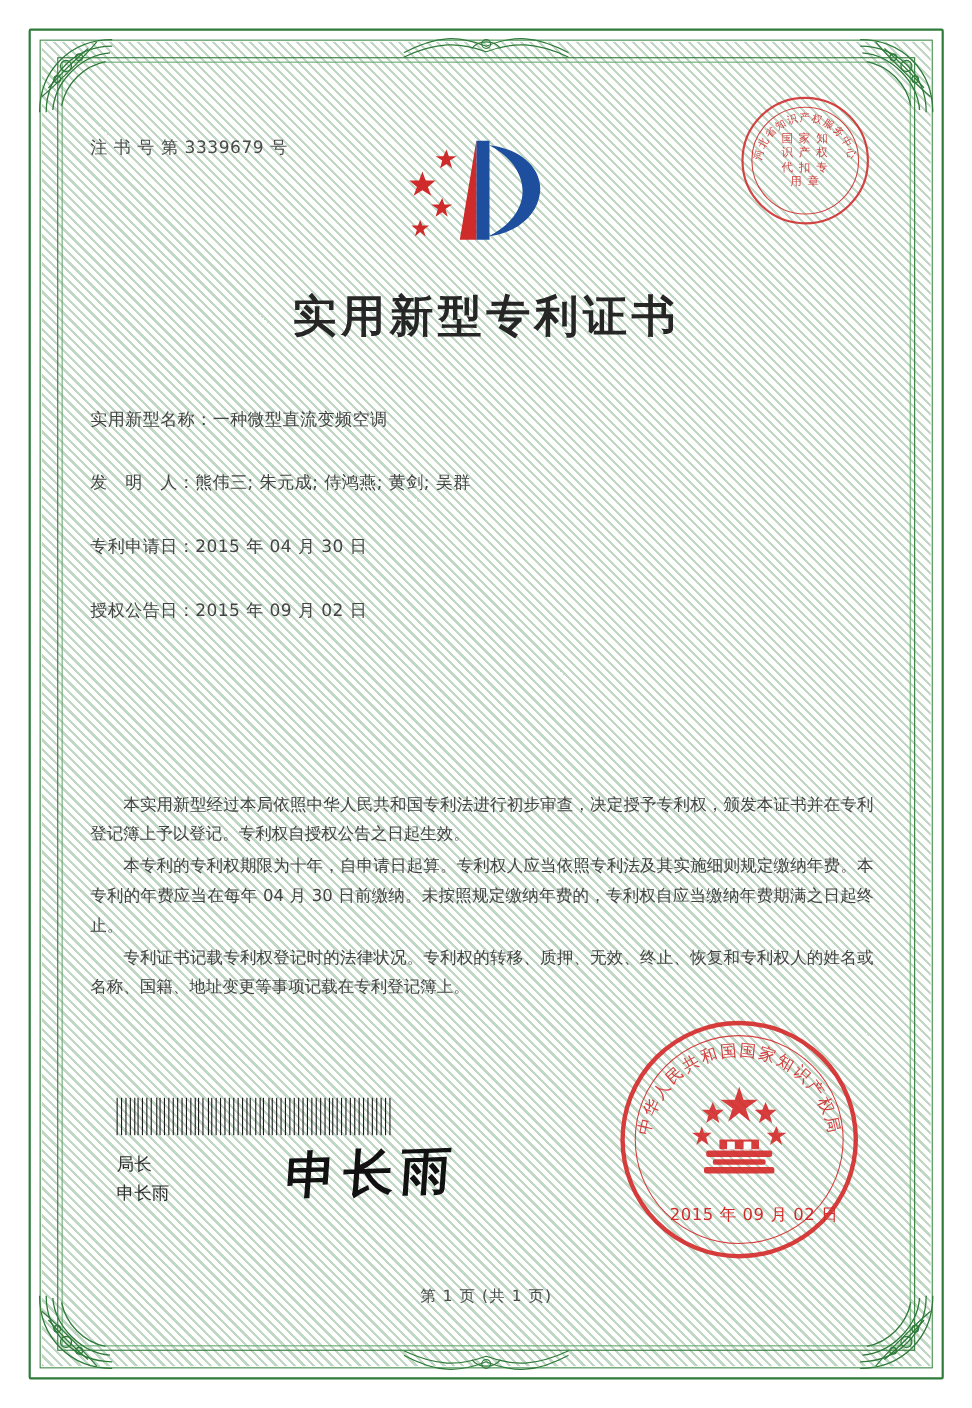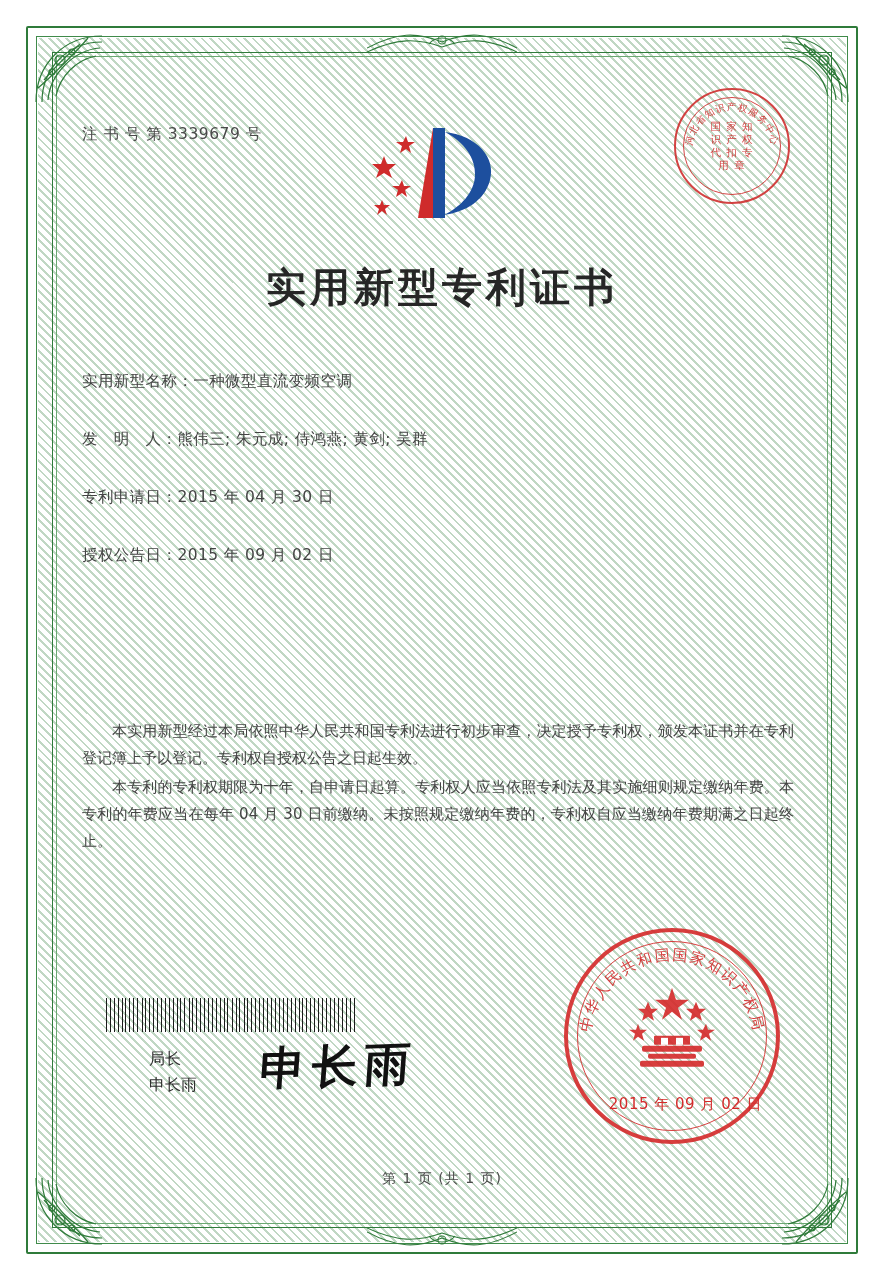--- a/index.html
+++ b/index.html
@@ -231,21 +231,20 @@
   }
 
   .sign-block {
     position: absolute;
     left: 36px;
     bottom: 112px;
     font-size: 16px;
     line-height: 26px;
     color: #2e2e2e;
     font-family: "DejaVu Serif", "Liberation Serif", serif;
-    margin-left: 43px;
   }
   .signature {
     position: absolute;
     left: 190px;
     bottom: 112px;
     font-family: "DejaVu Serif", "Liberation Serif", serif;
     font-size: 46px;
     color: #111;
     letter-spacing: 6px;
     transform: skewX(-6deg) rotate(-2deg);
@@ -445,20 +444,21 @@
         <span class="lbl">专利申请日：</span><span class="val">2015 年 04 月 30 日</span>
       </div>
       <div class="field">
         <span class="lbl">授权公告日：</span><span class="val">2015 年 09 月 02 日</span>
       </div>
     </div>
 
     <div class="paras">
       <div class="para">本实用新型经过本局依照中华人民共和国专利法进行初步审查，决定授予专利权，颁发本证书并在专利登记簿上予以登记。专利权自授权公告之日起生效。</div>
       <div class="para">本专利的专利权期限为十年，自申请日起算。专利权人应当依照专利法及其实施细则规定缴纳年费。本专利的年费应当在每年 04 月 30 日前缴纳。未按照规定缴纳年费的，专利权自应当缴纳年费期满之日起终止。</div>
+      <div class="para">专利证书记载专利权登记时的法律状况。专利权的转移、质押、无效、终止、恢复和专利权人的姓名或名称、国籍、地址变更等事项记载在专利登记簿上。</div>
     </div>
 
     <div class="barcode" id="barcode">
         <i style="width: 4.8px;"></i>
         <i style="width: 1.2px; background: transparent;"></i>
         <i style="width: 1.6px;"></i>
         <i style="width: 2.4px; background: transparent;"></i>
         <i style="width: 3.2px;"></i>
         <i style="width: 3.6px; background: transparent;"></i>
         <i style="width: 1.6px;"></i>

